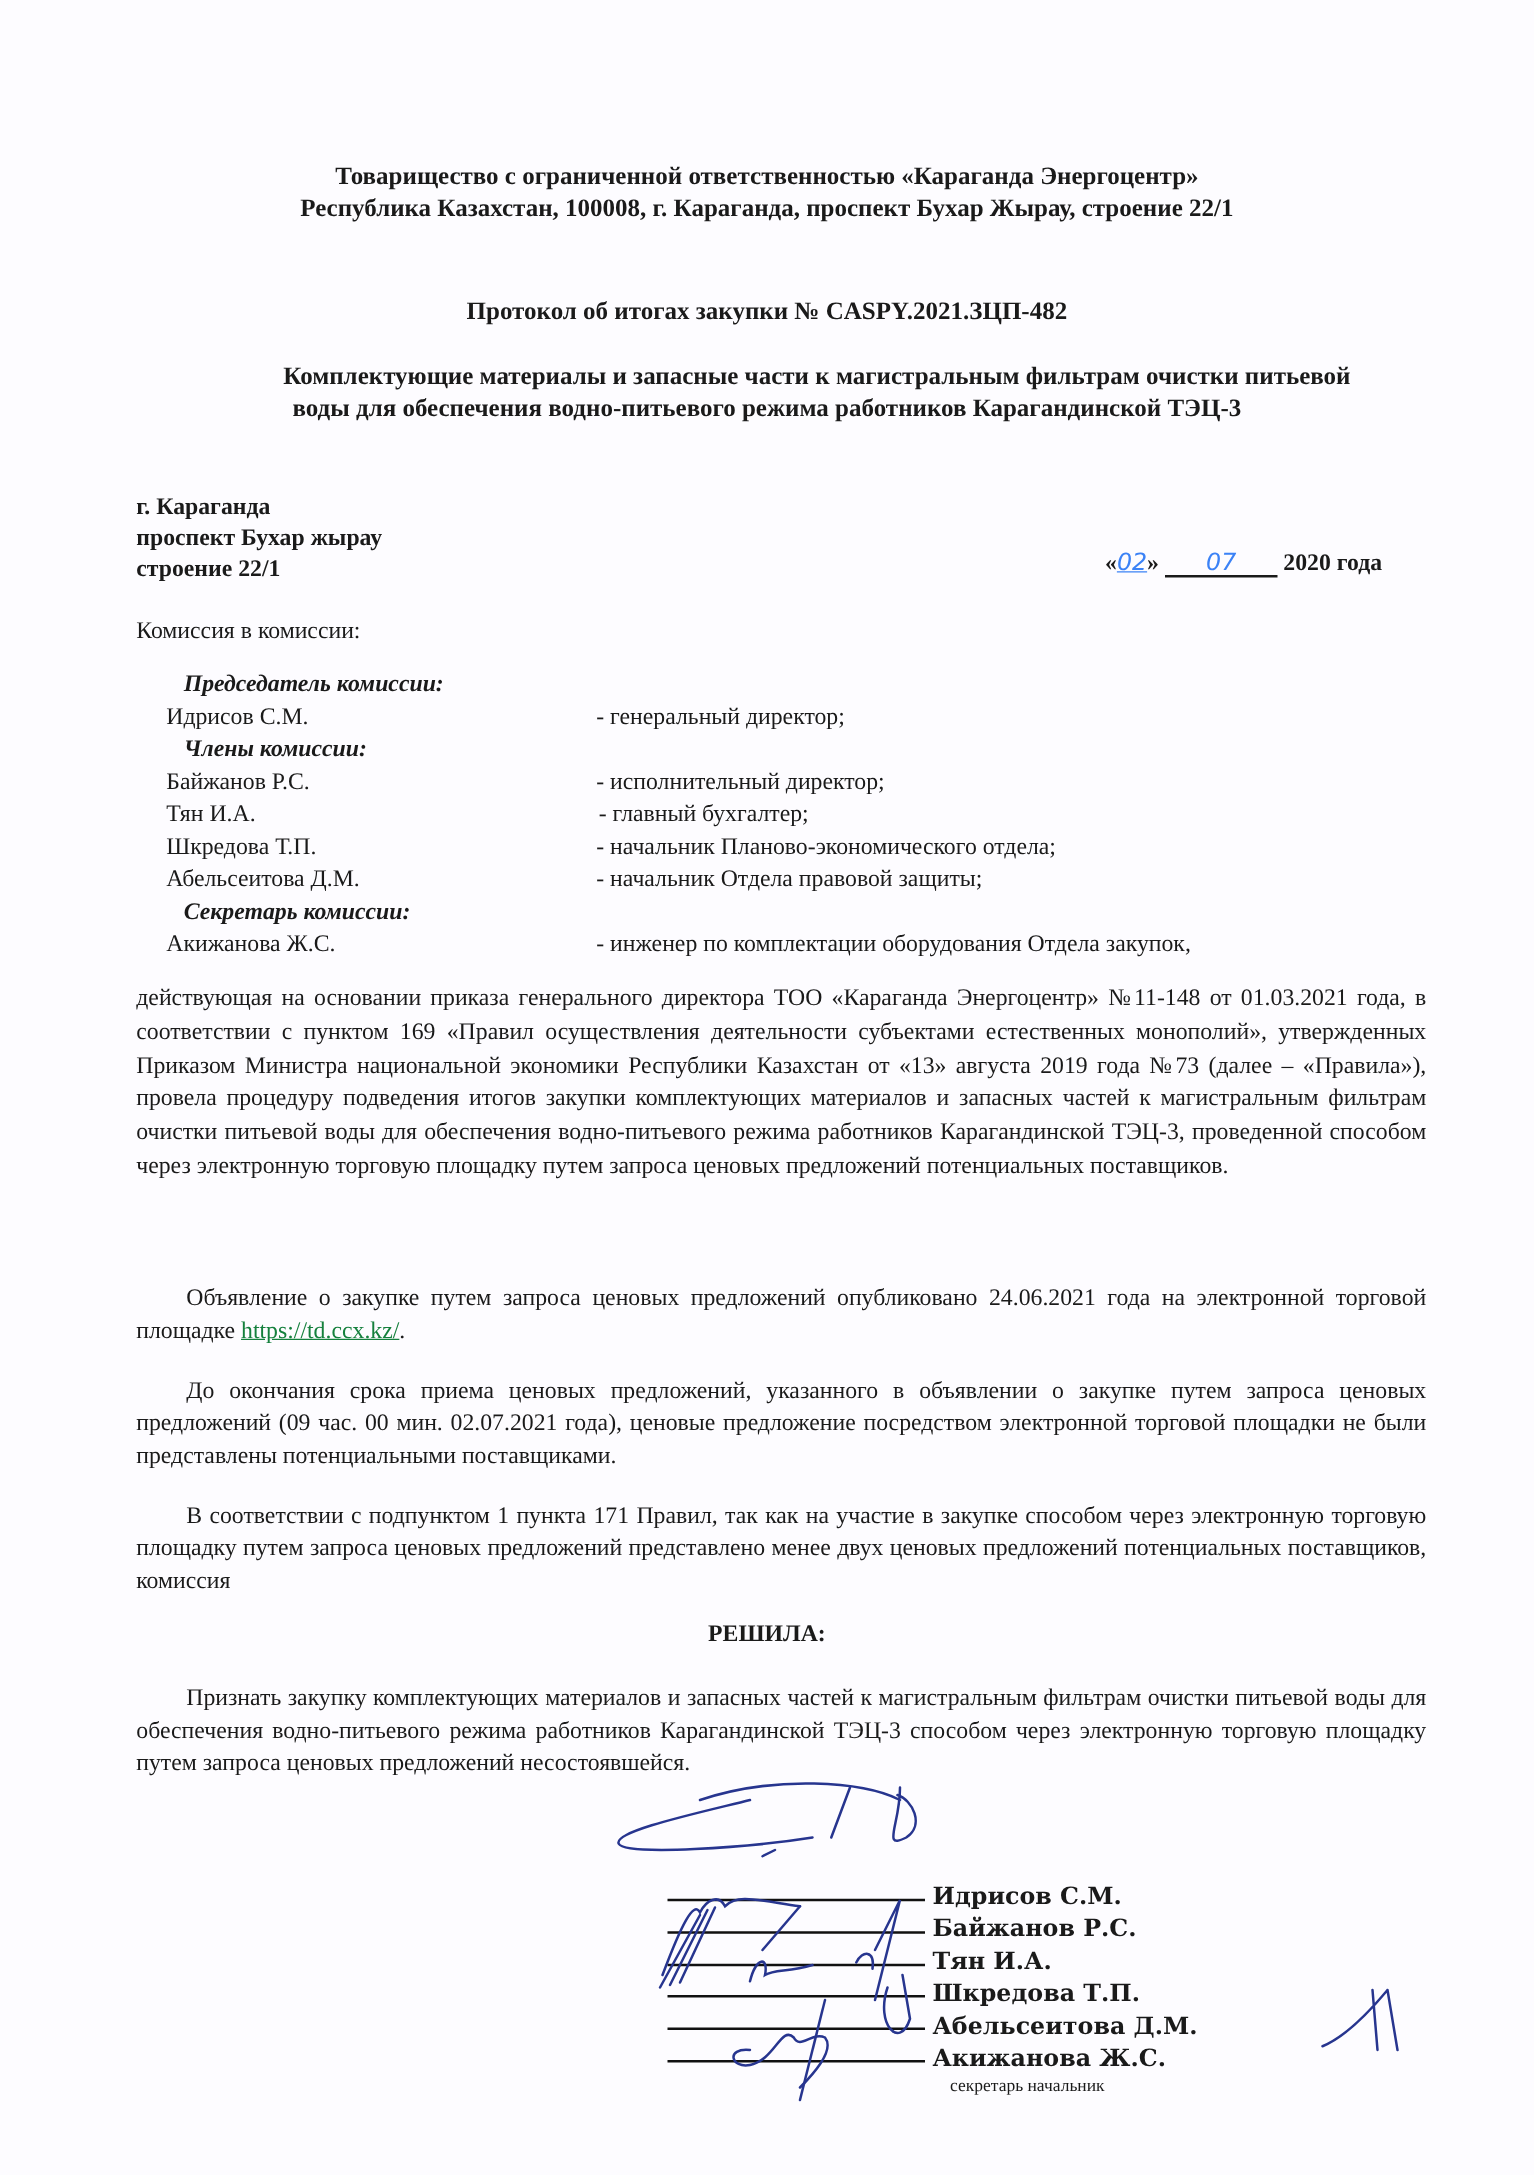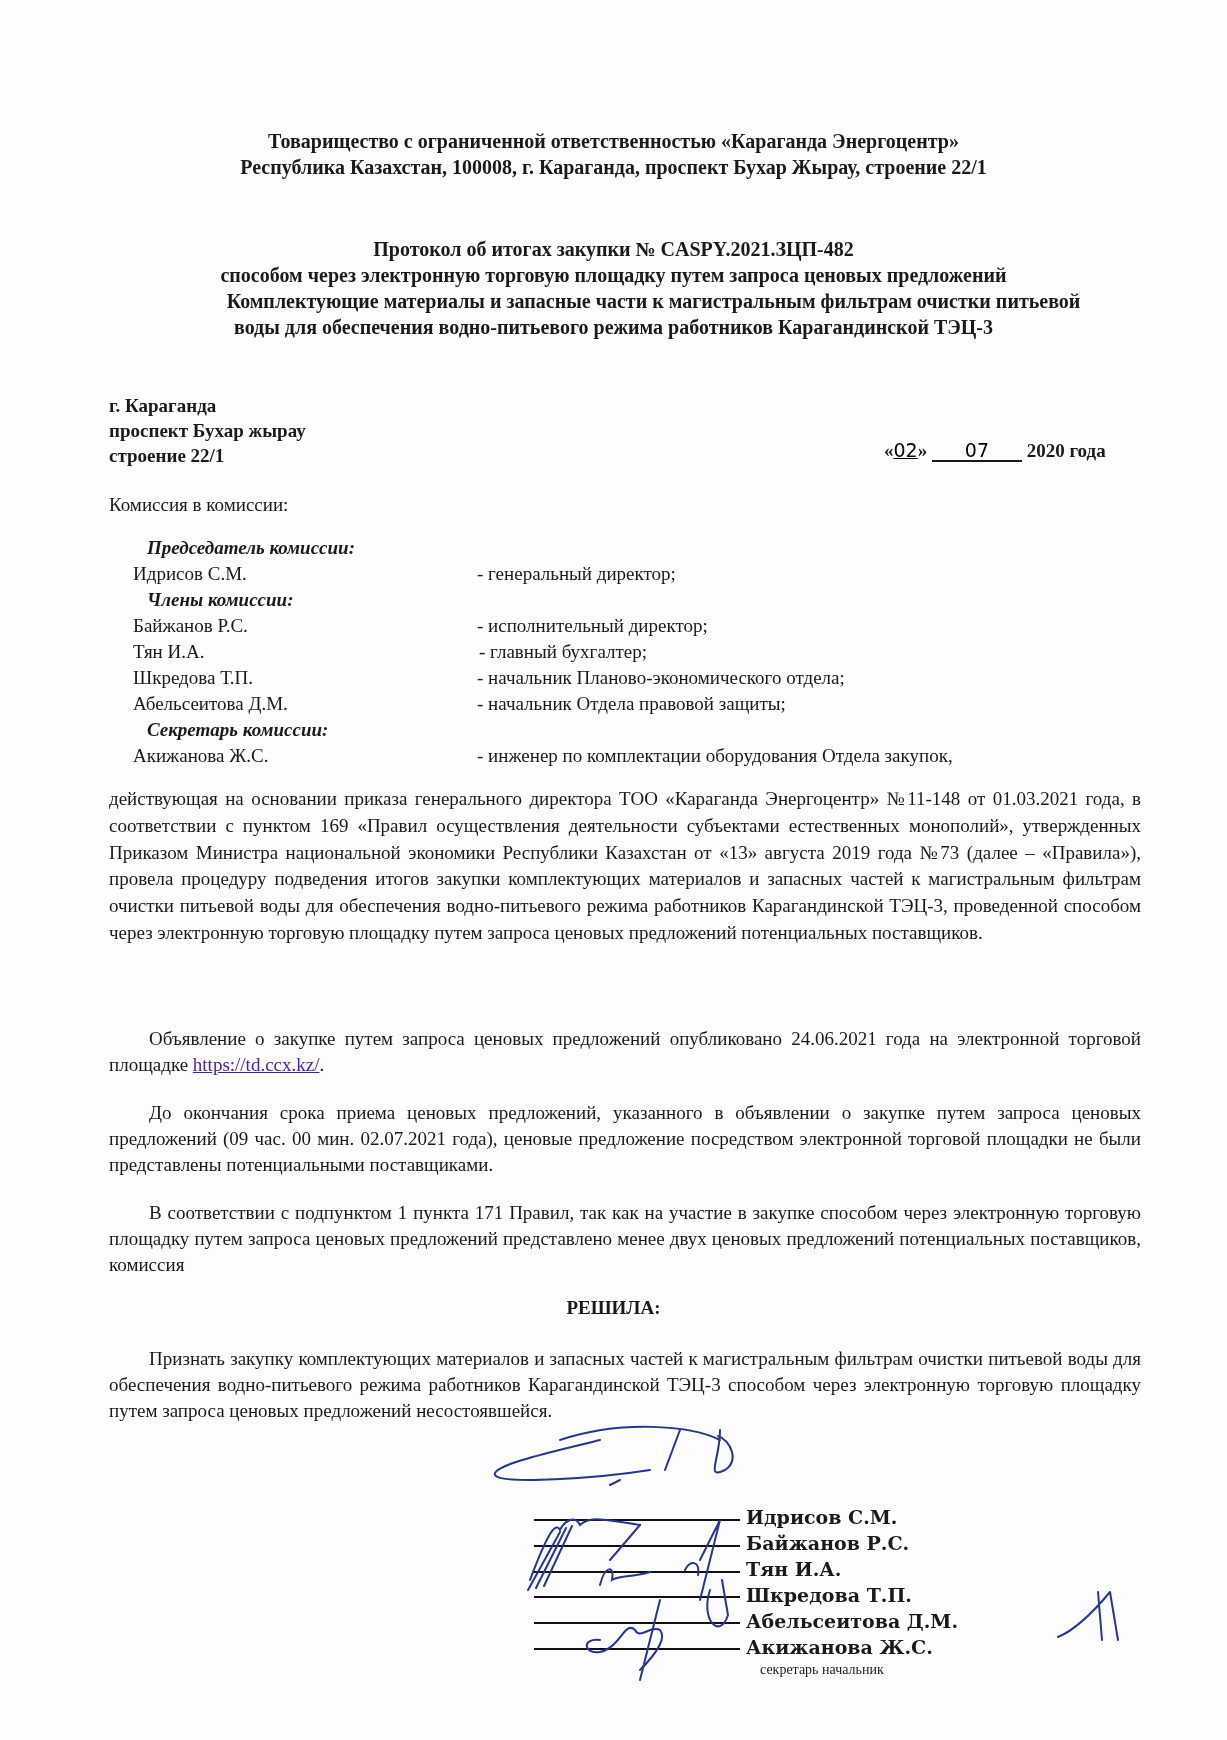--- a/index.html
+++ b/index.html
@@ -14,33 +14,32 @@
   .bold { font-weight: bold; }
   .hdr { font-size: 20px; line-height: 26px; font-weight: bold; }
   .title { font-size: 20px; line-height: 26px; font-weight: bold; }
   .place { font-size: 19px; line-height: 25px; font-weight: bold; }
   .txt { font-size: 19px; line-height: 26px; }
   .it { font-style: italic; font-weight: bold; }
   .para { font-size: 19px; line-height: 26px; text-align: justify; text-align-last: left; }
   .indent { text-indent: 40px; }
   .sig-line { position: absolute; height: 2px; background: #111; }
   .sig-name { position: absolute; font-size: 19px; font-weight: bold; font-family: "DejaVu Serif", serif; line-height: 26px; }
-  .hand { color: #000000; font-family: "DejaVu Sans", sans-serif; }
-  a.link { color: #4c1d95; text-decoration: underline; }
+  .hand { color: #3b82f6; font-style: italic; font-family: "DejaVu Sans", sans-serif; }
+  a.link { color: #15803d; text-decoration: underline; }
 </style>
 </head>
 <body>
 
 <div class="page">
 
   <div class="abs center hdr" style="top:128px;">Товарищество с ограниченной ответственностью «Караганда Энергоцентр»</div>
   <div class="abs center hdr" style="top:154px;">Республика Казахстан, 100008, г. Караганда, проспект Бухар Жырау, строение 22/1</div>
 
   <div class="abs center title" style="top:236px;">Протокол об итогах закупки № CASPY.2021.ЗЦП-482</div>
-  <div class="abs center title" style="top:262px;">способом через электронную торговую площадку путем запроса ценовых предложений</div>
   <div class="abs center title" style="top:288px;padding-left:40px;">Комплектующие материалы и запасные части к магистральным фильтрам очистки питьевой</div>
   <div class="abs center title" style="top:314px;">воды для обеспечения водно-питьевого режима работников Карагандинской ТЭЦ-3</div>
 
   <div class="abs place" style="left:109px; top:393px;">г. Караганда</div>
   <div class="abs place" style="left:109px; top:418px;">проспект Бухар жырау</div>
   <div class="abs place" style="left:109px; top:443px;">строение 22/1</div>
 
   <div class="abs place" style="left:884px; top:438px; white-space:nowrap;">
     <span>«</span><span class="hand" style="text-decoration:underline; font-weight:normal;">02</span><span>»</span>
     <span class="hand" style="display:inline-block; width:90px; border-bottom:2px solid #1a1a1a; text-align:center; font-weight:normal; line-height:20px;">07</span>

